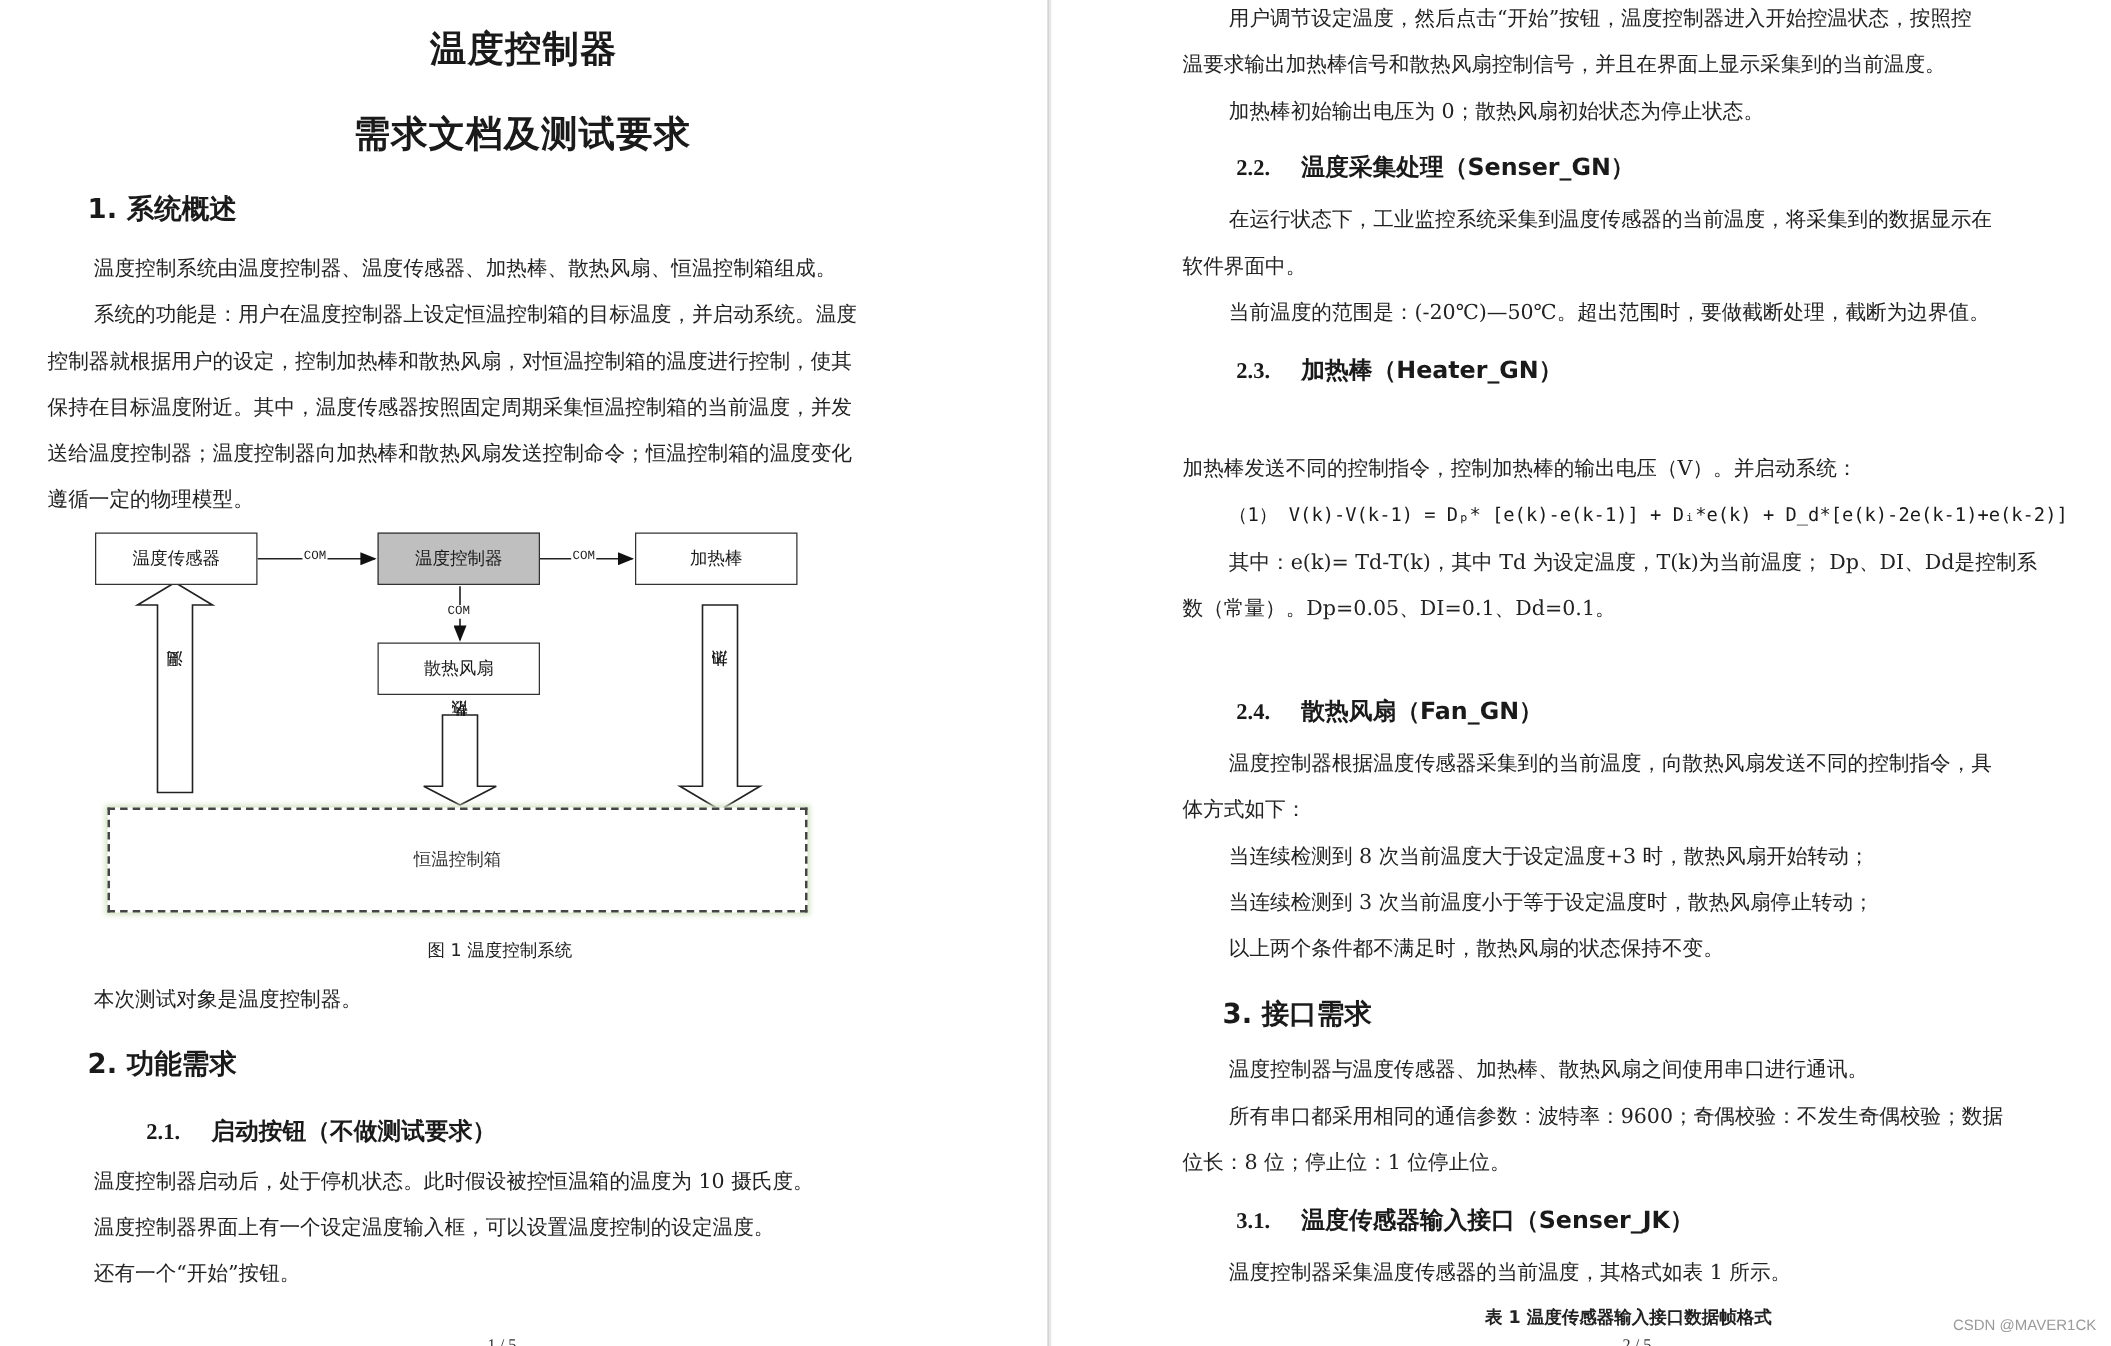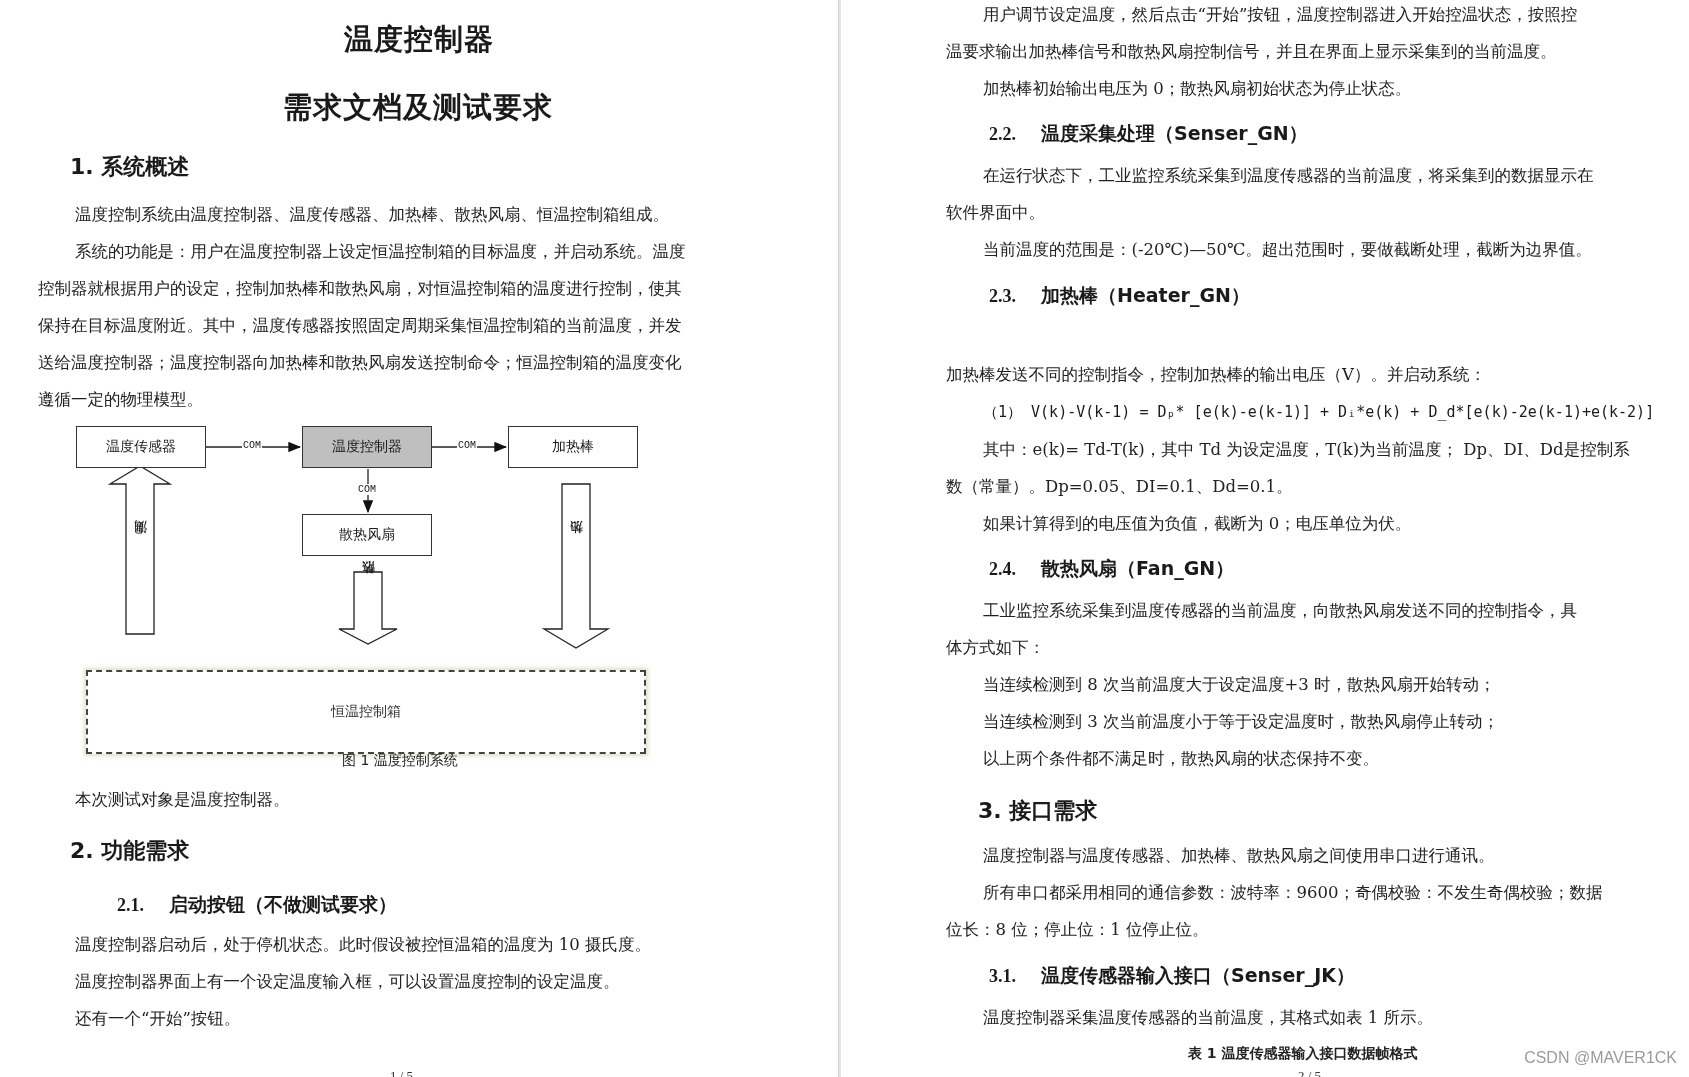--- a/index.html
+++ b/index.html
@@ -14,27 +14,27 @@
   .divider { position:absolute; left:838px; top:0; width:3px; height:1077px; background:#e6e6e6; border-left:1px solid #cfcfcf; }
   .abs { position:absolute; white-space:nowrap; }
   .title { font-size:29px; font-weight:bold; letter-spacing:1px; font-family:"DejaVu Sans","Liberation Sans",sans-serif; }
   .h1 { font-size:22px; font-weight:bold; font-family:"DejaVu Sans","Liberation Sans",sans-serif; }
   .h2 { font-size:19px; font-weight:bold; font-family:"DejaVu Sans","Liberation Sans",sans-serif; }
   .h2 .num { display:inline-block; width:52px; font-family:"Liberation Serif",serif; font-size:18px; }
   .p { font-size:16.5px; line-height:20px; color:#222; }
   .caption { font-size:14px; font-family:"DejaVu Sans","Liberation Sans",sans-serif; color:#222; }
   .pagenum { font-size:13px; color:#333; font-family:"Liberation Serif",serif; }
   .formula { font-family:"DejaVu Sans Mono","Liberation Mono",monospace; font-size:15px; }
-  .watermark { position:absolute; right:12px; bottom:10px; font-size:16px; color:#9a9a9a; font-family:"Liberation Sans",sans-serif; }
+  .watermark { position:absolute; right:12px; bottom:10px; font-size:12px; color:#9a9a9a; font-family:"Liberation Sans",sans-serif; }
 
   
   .diagram { position:absolute; left:74px; top:424px; width:580px; height:308px; }
   .box { position:absolute; border:1.5px solid #333; background:#fff; display:flex; align-items:center; justify-content:center; font-size:14px; font-family:"DejaVu Sans","Liberation Sans",sans-serif; }
   .box.gray { background:#bfbfbf; }
-  .box.dashed { border:2px dashed #444; box-shadow:0 0 4px 2px #d6e4c4;margin-top:24px; }
+  .box.dashed { border:2px dashed #444; box-shadow:0 0 4px 2px #d6e4c4; }
   .lbl { position:absolute; font-size:10px; font-family:"Liberation Mono",monospace; background:#fff; padding:0 1px; }
   .vtext { position:absolute; writing-mode:vertical-rl; transform:rotate(180deg); font-size:13px; font-family:"DejaVu Sans","Liberation Sans",sans-serif; }
 </style>
 </head>
 <body>
 
 <div class="page page-left">
   <div class="abs title" style="left:344px;top:20px;">温度控制器</div>
   <div class="abs title" style="left:283px;top:88px;">需求文档及测试要求</div>
 
@@ -110,26 +110,25 @@
   <div class="abs p" style="left:105px;top:203px;">软件界面中。</div>
   <div class="abs p" style="left:142px;top:240px;">当前温度的范围是：(-20℃)—50℃。超出范围时，要做截断处理，截断为边界值。</div>
 
   <div class="abs h2" style="left:148px;top:283px;">
     <span class="num">2.3.</span><span>加热棒（Heater_GN）</span>
   </div>
   <div class="abs p" style="left:105px;top:365px;">加热棒发送不同的控制指令，控制加热棒的输出电压（V）。并启动系统：</div>
   <div class="abs formula" style="left:142px;top:403px;">（1）  V(k)-V(k-1) = Dₚ* [e(k)-e(k-1)] + Dᵢ*e(k) + D_d*[e(k)-2e(k-1)+e(k-2)]</div>
   <div class="abs p" style="left:142px;top:440px;">其中：e(k)= Td-T(k)，其中 Td 为设定温度，T(k)为当前温度；  Dp、DI、Dd是控制系</div>
   <div class="abs p" style="left:105px;top:477px;">数（常量）。Dp=0.05、DI=0.1、Dd=0.1。</div>
-  <div class="abs p" style="left:142px;top:514px;">如果计算得到的电压值为负值，截断为 0；电压单位为伏。</div>
 
   <div class="abs h2" style="left:148px;top:556px;">
     <span class="num">2.4.</span><span>散热风扇（Fan_GN）</span>
   </div>
-  <div class="abs p" style="left:142px;top:601px;">工业监控系统采集到温度传感器的当前温度，向散热风扇发送不同的控制指令，具</div>
+  <div class="abs p" style="left:142px;top:601px;">温度控制器根据温度传感器采集到的当前温度，向散热风扇发送不同的控制指令，具</div>
   <div class="abs p" style="left:105px;top:638px;">体方式如下：</div>
   <div class="abs p" style="left:142px;top:675px;">当连续检测到 8 次当前温度大于设定温度+3 时，散热风扇开始转动；</div>
   <div class="abs p" style="left:142px;top:712px;">当连续检测到 3 次当前温度小于等于设定温度时，散热风扇停止转动；</div>
   <div class="abs p" style="left:142px;top:749px;">以上两个条件都不满足时，散热风扇的状态保持不变。</div>
 
   <div class="abs h1" style="left:137px;top:796px;">3. 接口需求</div>
   <div class="abs p" style="left:142px;top:846px;">温度控制器与温度传感器、加热棒、散热风扇之间使用串口进行通讯。</div>
   <div class="abs p" style="left:142px;top:883px;">所有串口都采用相同的通信参数：波特率：9600；奇偶校验：不发生奇偶校验；数据</div>
   <div class="abs p" style="left:105px;top:920px;">位长：8 位；停止位：1 位停止位。</div>
 

